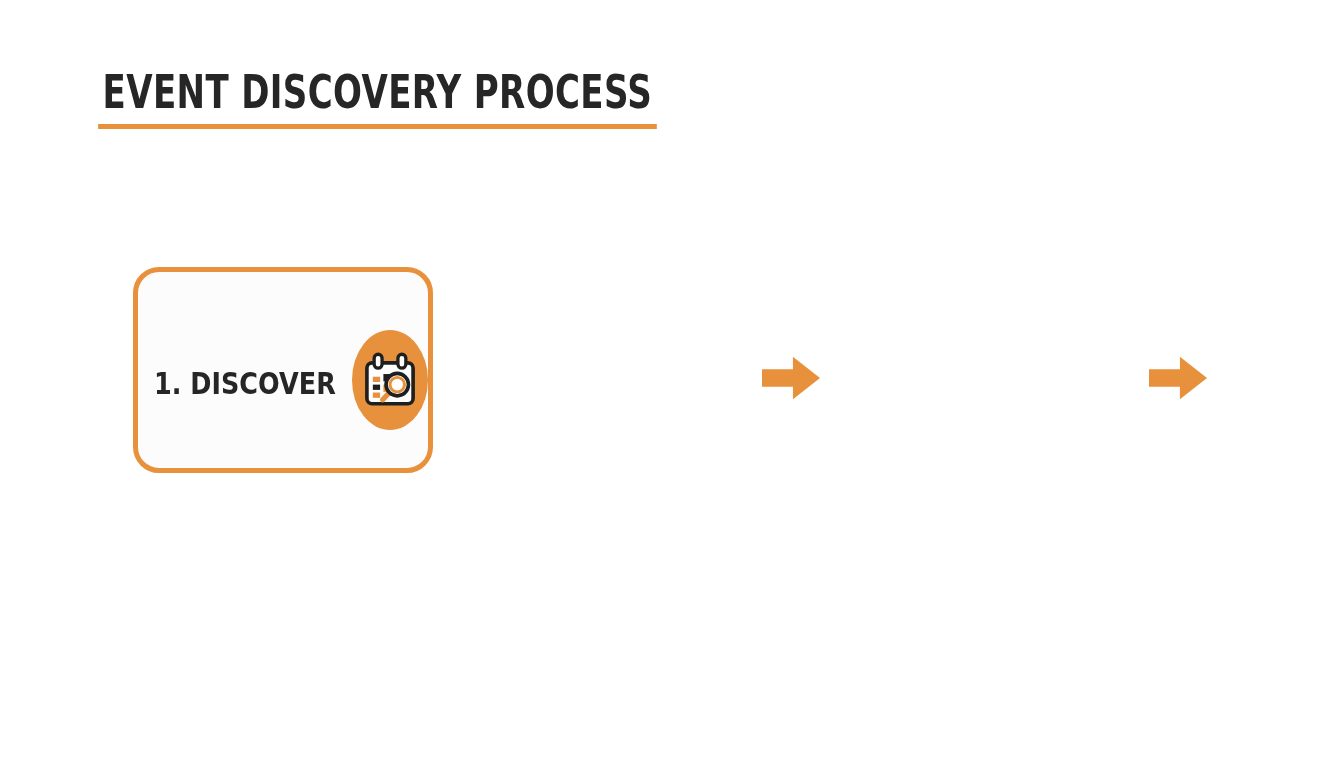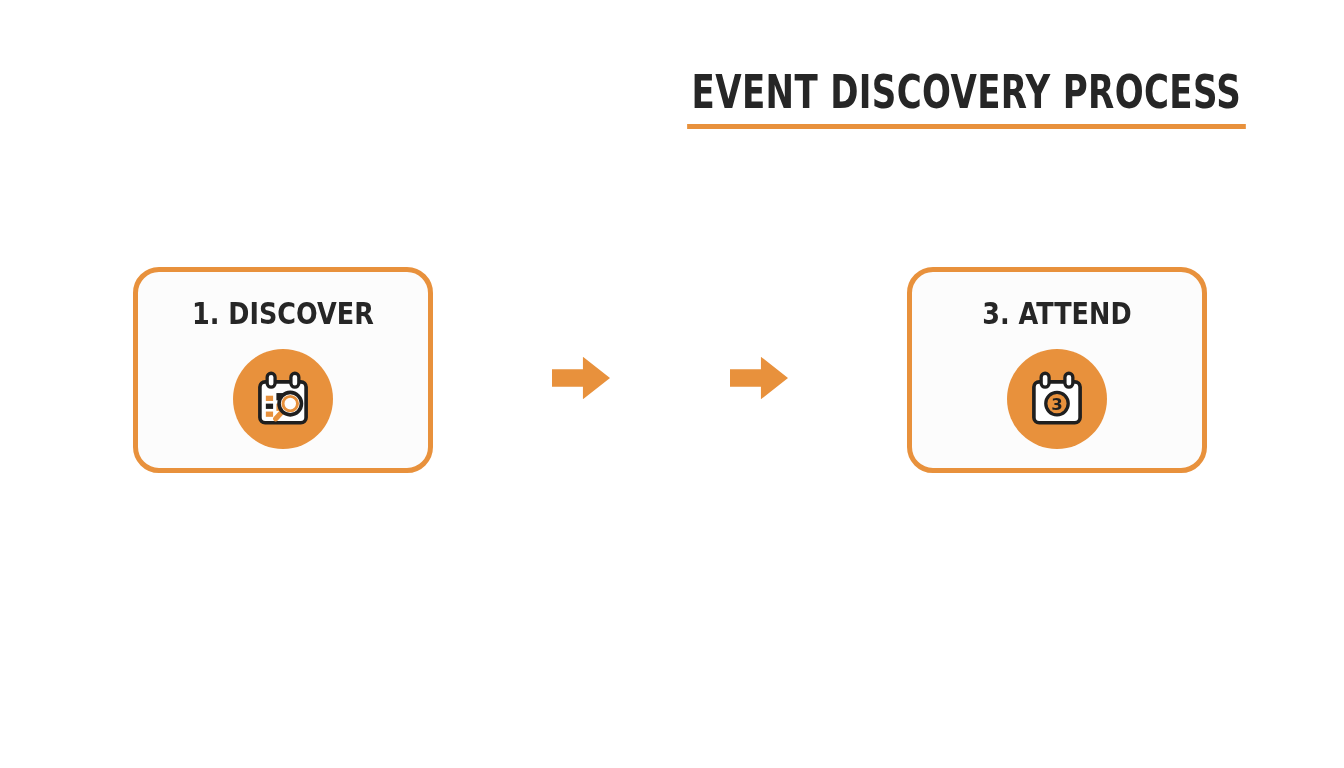--- a/index.html
+++ b/index.html
@@ -16,21 +16,21 @@
     background: var(--page-bg);
     font-family: "DejaVu Sans", "Liberation Sans", sans-serif;
     overflow: hidden;
     position: relative;
   }
 
   
   .title-wrap {
     position: absolute;
     top: 38px; left: 0; width: 100%;
-    text-align: right;
+    text-align: left;
   }
   .title {
     display: inline-block;
     font-size: 46px;
     font-weight: bold;
     line-height: 1;
     color: var(--text);
     letter-spacing: 0.5px;
     white-space: nowrap;
     padding: 0 6px 9px 6px;
@@ -47,21 +47,21 @@
     display: flex;
     justify-content: space-between;
     align-items: flex-start;
   }
   .card {
     width: 300px; height: 206px;
     background: var(--card-bg);
     border: 5px solid var(--accent);
     border-radius: 26px;
     display: flex;
-    flex-direction: column;
+    flex-direction: row;
     align-items: center;
   }
   .step-label {
     margin-top: 27px;
     font-size: 30px;
     font-weight: bold;
     line-height: 1;
     color: var(--text);
     white-space: nowrap;
     transform: scaleX(0.85);
@@ -136,30 +136,15 @@
       </svg>
     </div>
 
 
     <div class="arrow">
       <svg viewBox="0 0 60 44" aria-hidden="true">
         <polygon class="arrow-fill" points="0,13 32,13 32,0 60,22 32,44 32,31 0,31"></polygon>
       </svg>
     </div>
 
-    <div class="card">
-      <div class="step-label">3. ATTEND</div>
-      <div class="icon-circle">
-        <svg viewBox="0 0 100 100" aria-hidden="true">
-
-          <rect class="fl-w st-d" x="15" y="24" width="70" height="62" rx="8" stroke-width="5.5"></rect>
-
-          <rect class="fl-w st-d" x="26" y="11" width="12" height="21" rx="6" stroke-width="5"></rect>
-          <rect class="fl-w st-d" x="62" y="11" width="12" height="21" rx="6" stroke-width="5"></rect>
-
-          <circle class="fl-o st-d" cx="50" cy="57" r="17" stroke-width="5"></circle>
-          <text class="badge-num" x="50" y="66" text-anchor="middle">3</text>
-        </svg>
-      </div>
-    </div>
 
   </section>
 </main>
 
 </body></html>

